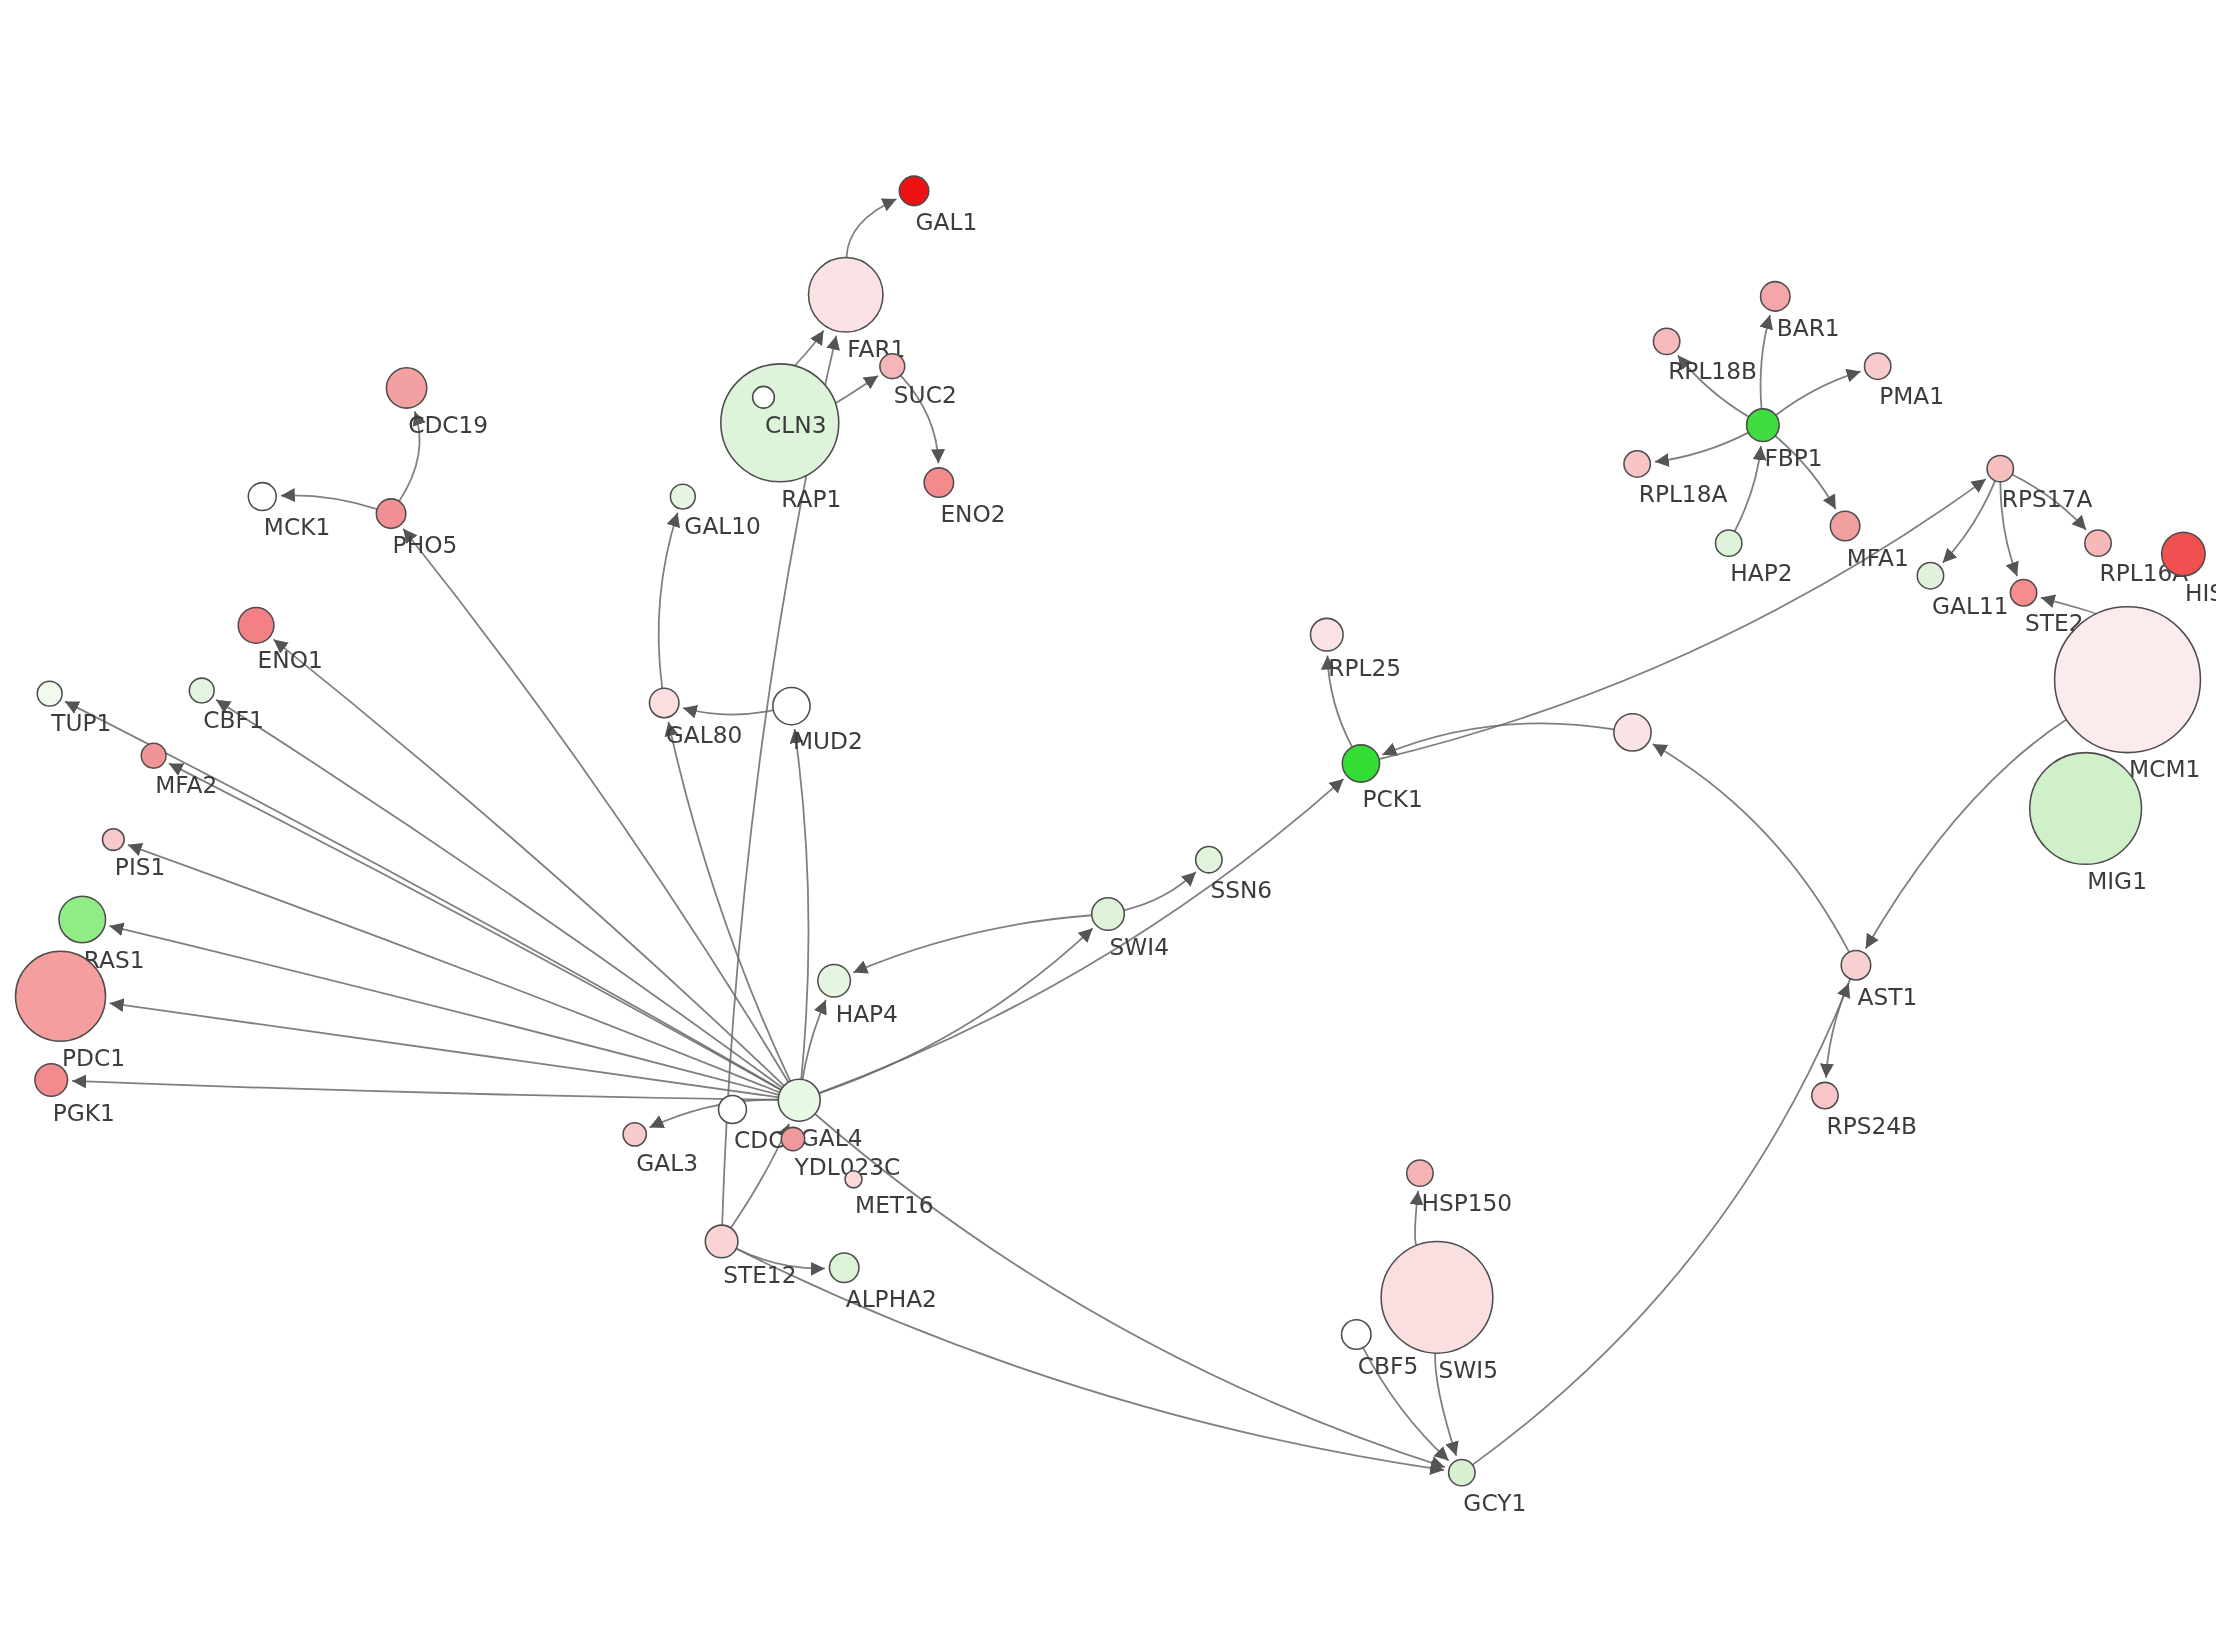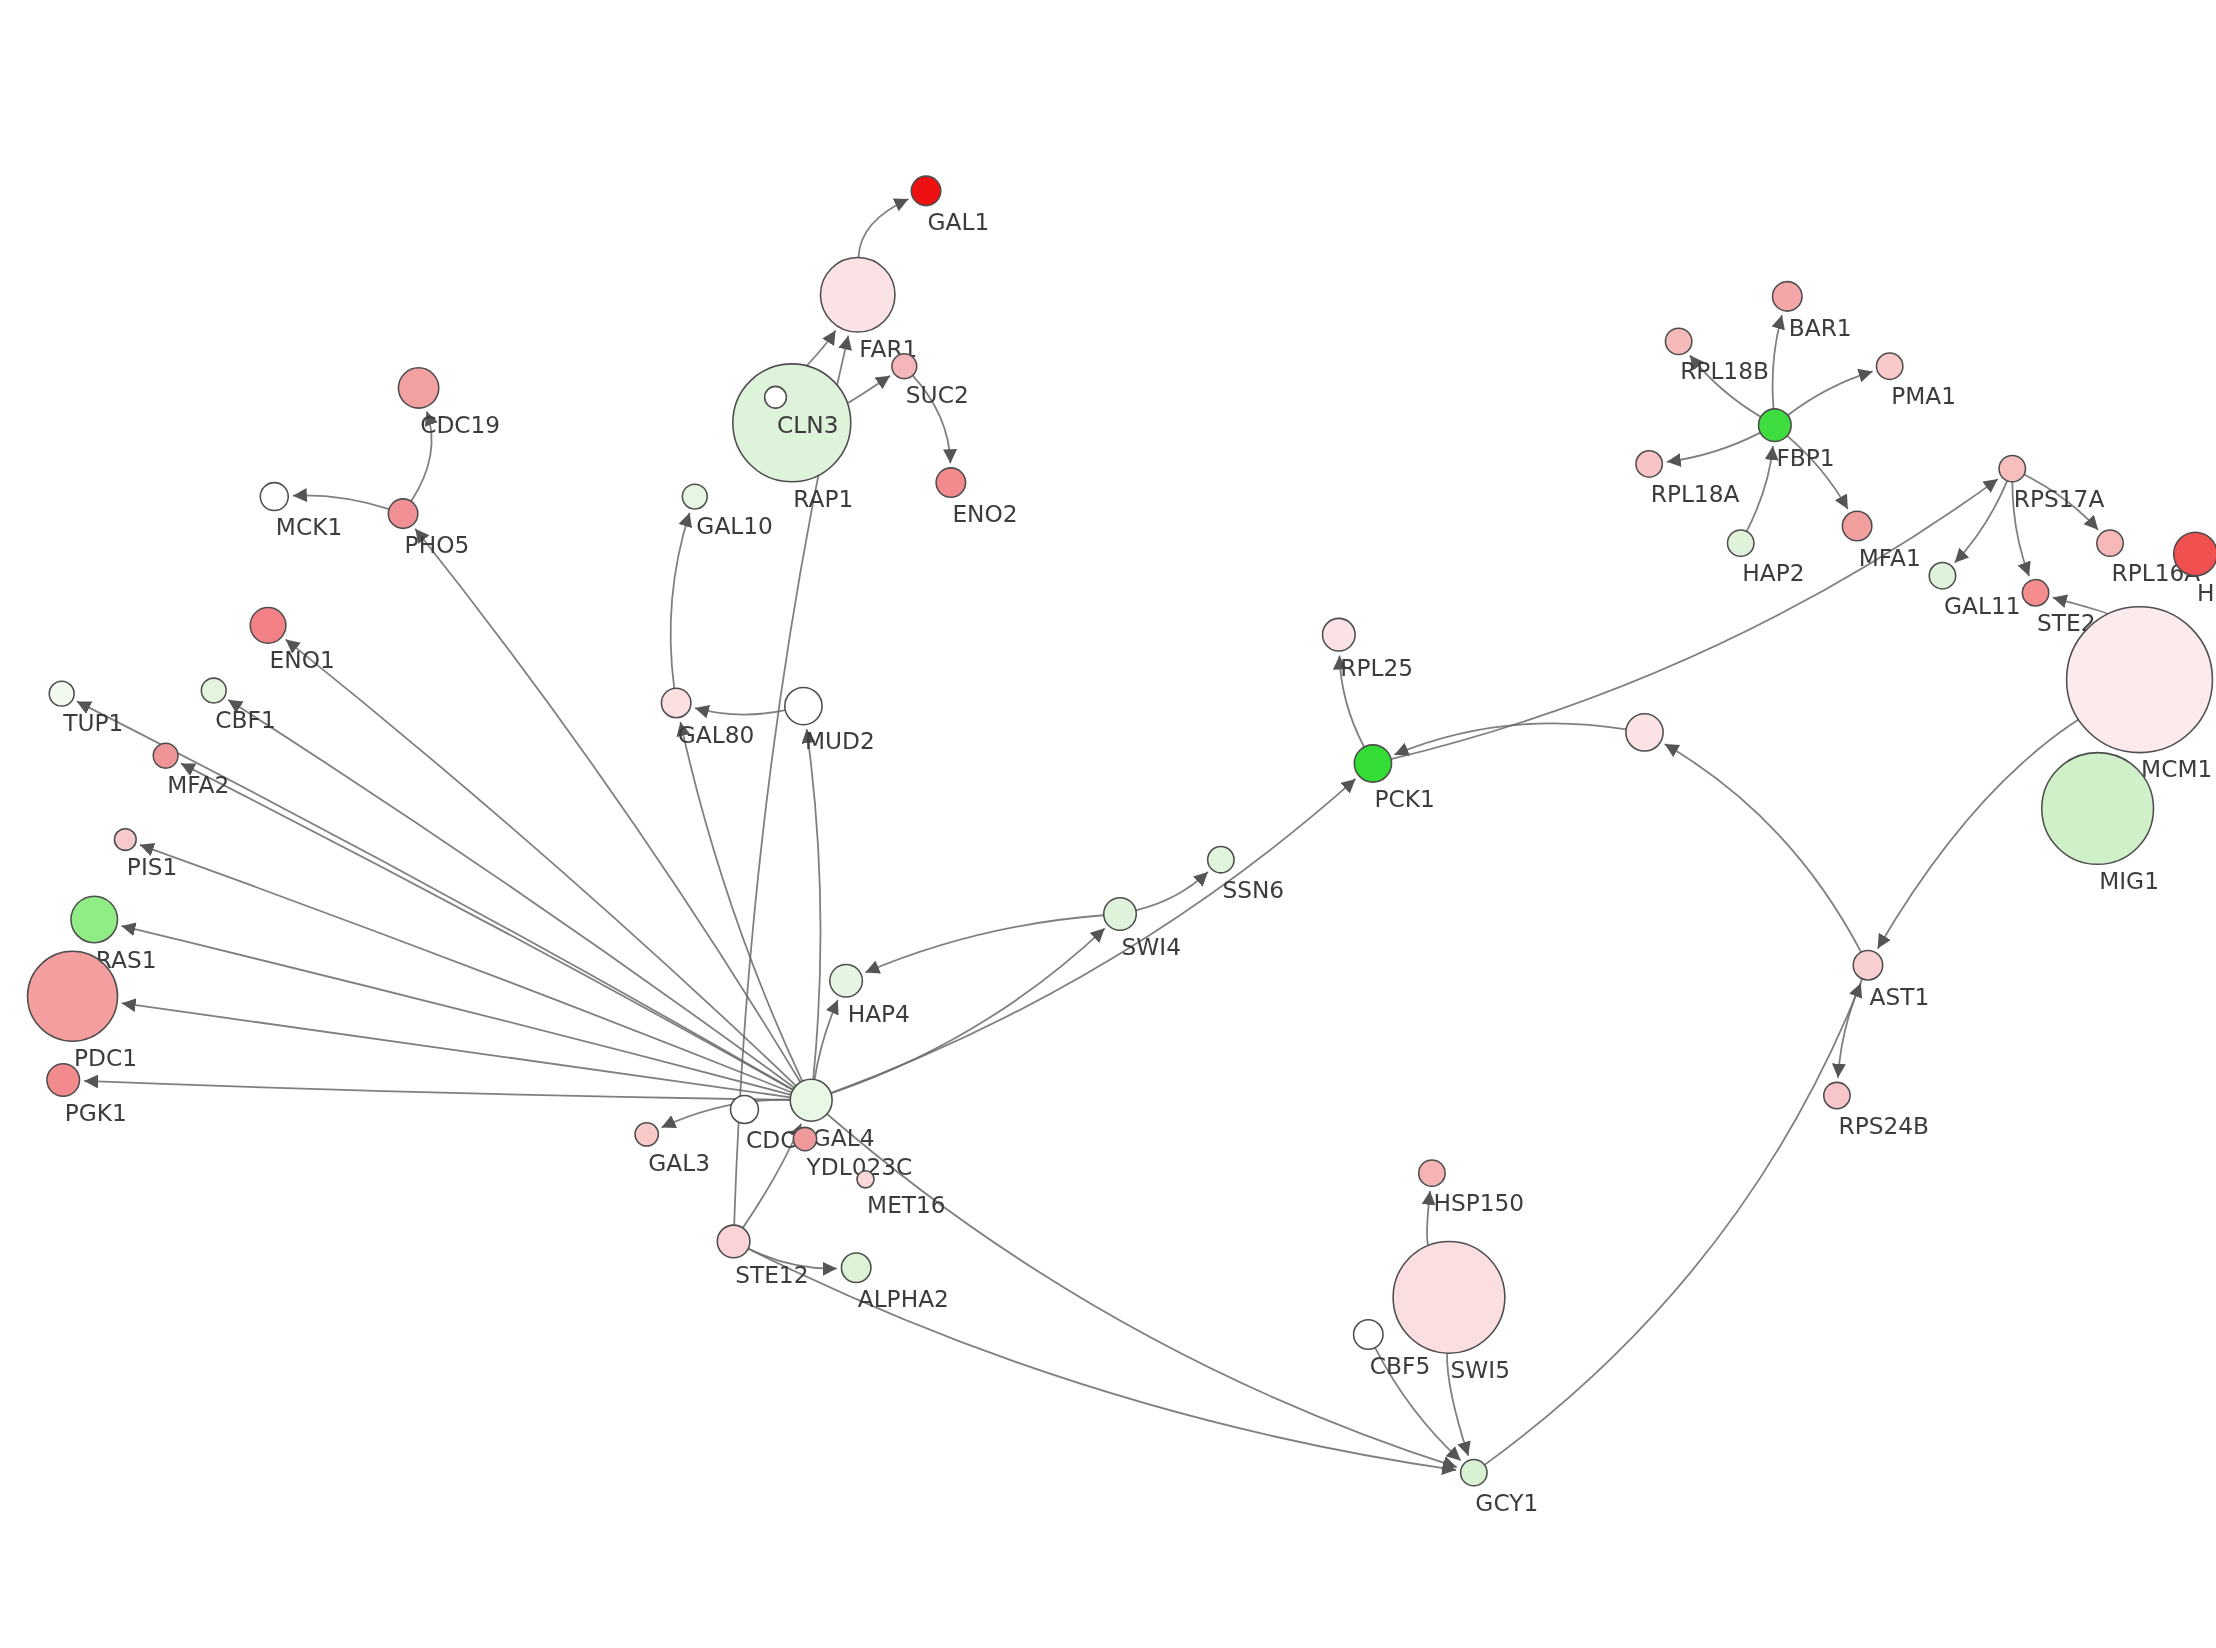--- a/index.html
+++ b/index.html
@@ -4,21 +4,21 @@
 <style>
   html, body {
     margin: 0;
     padding: 0;
     background: #ffffff;
     width: 2216px;
     height: 1648px;
     overflow: hidden;
     font-family: "DejaVu Sans", sans-serif;
   }
-  #graph-view { width: 1824px; height: 1648px; margin-left: 12px; }
+  #graph-view { width: 1824px; height: 1648px; }
   svg { display: block; }
   .edge { fill: none; stroke-opacity: 0.85; }
   .node-circle { stroke-width: 2px; }
   .node-label { font-size: 30px; font-family: "DejaVu Sans", sans-serif; }
 </style>
 </head>
 <body>
 
 <div id="graph-view">
   <svg width="2216" height="1648" viewBox="0 0 2856 2124" xmlns="http://www.w3.org/2000/svg">

